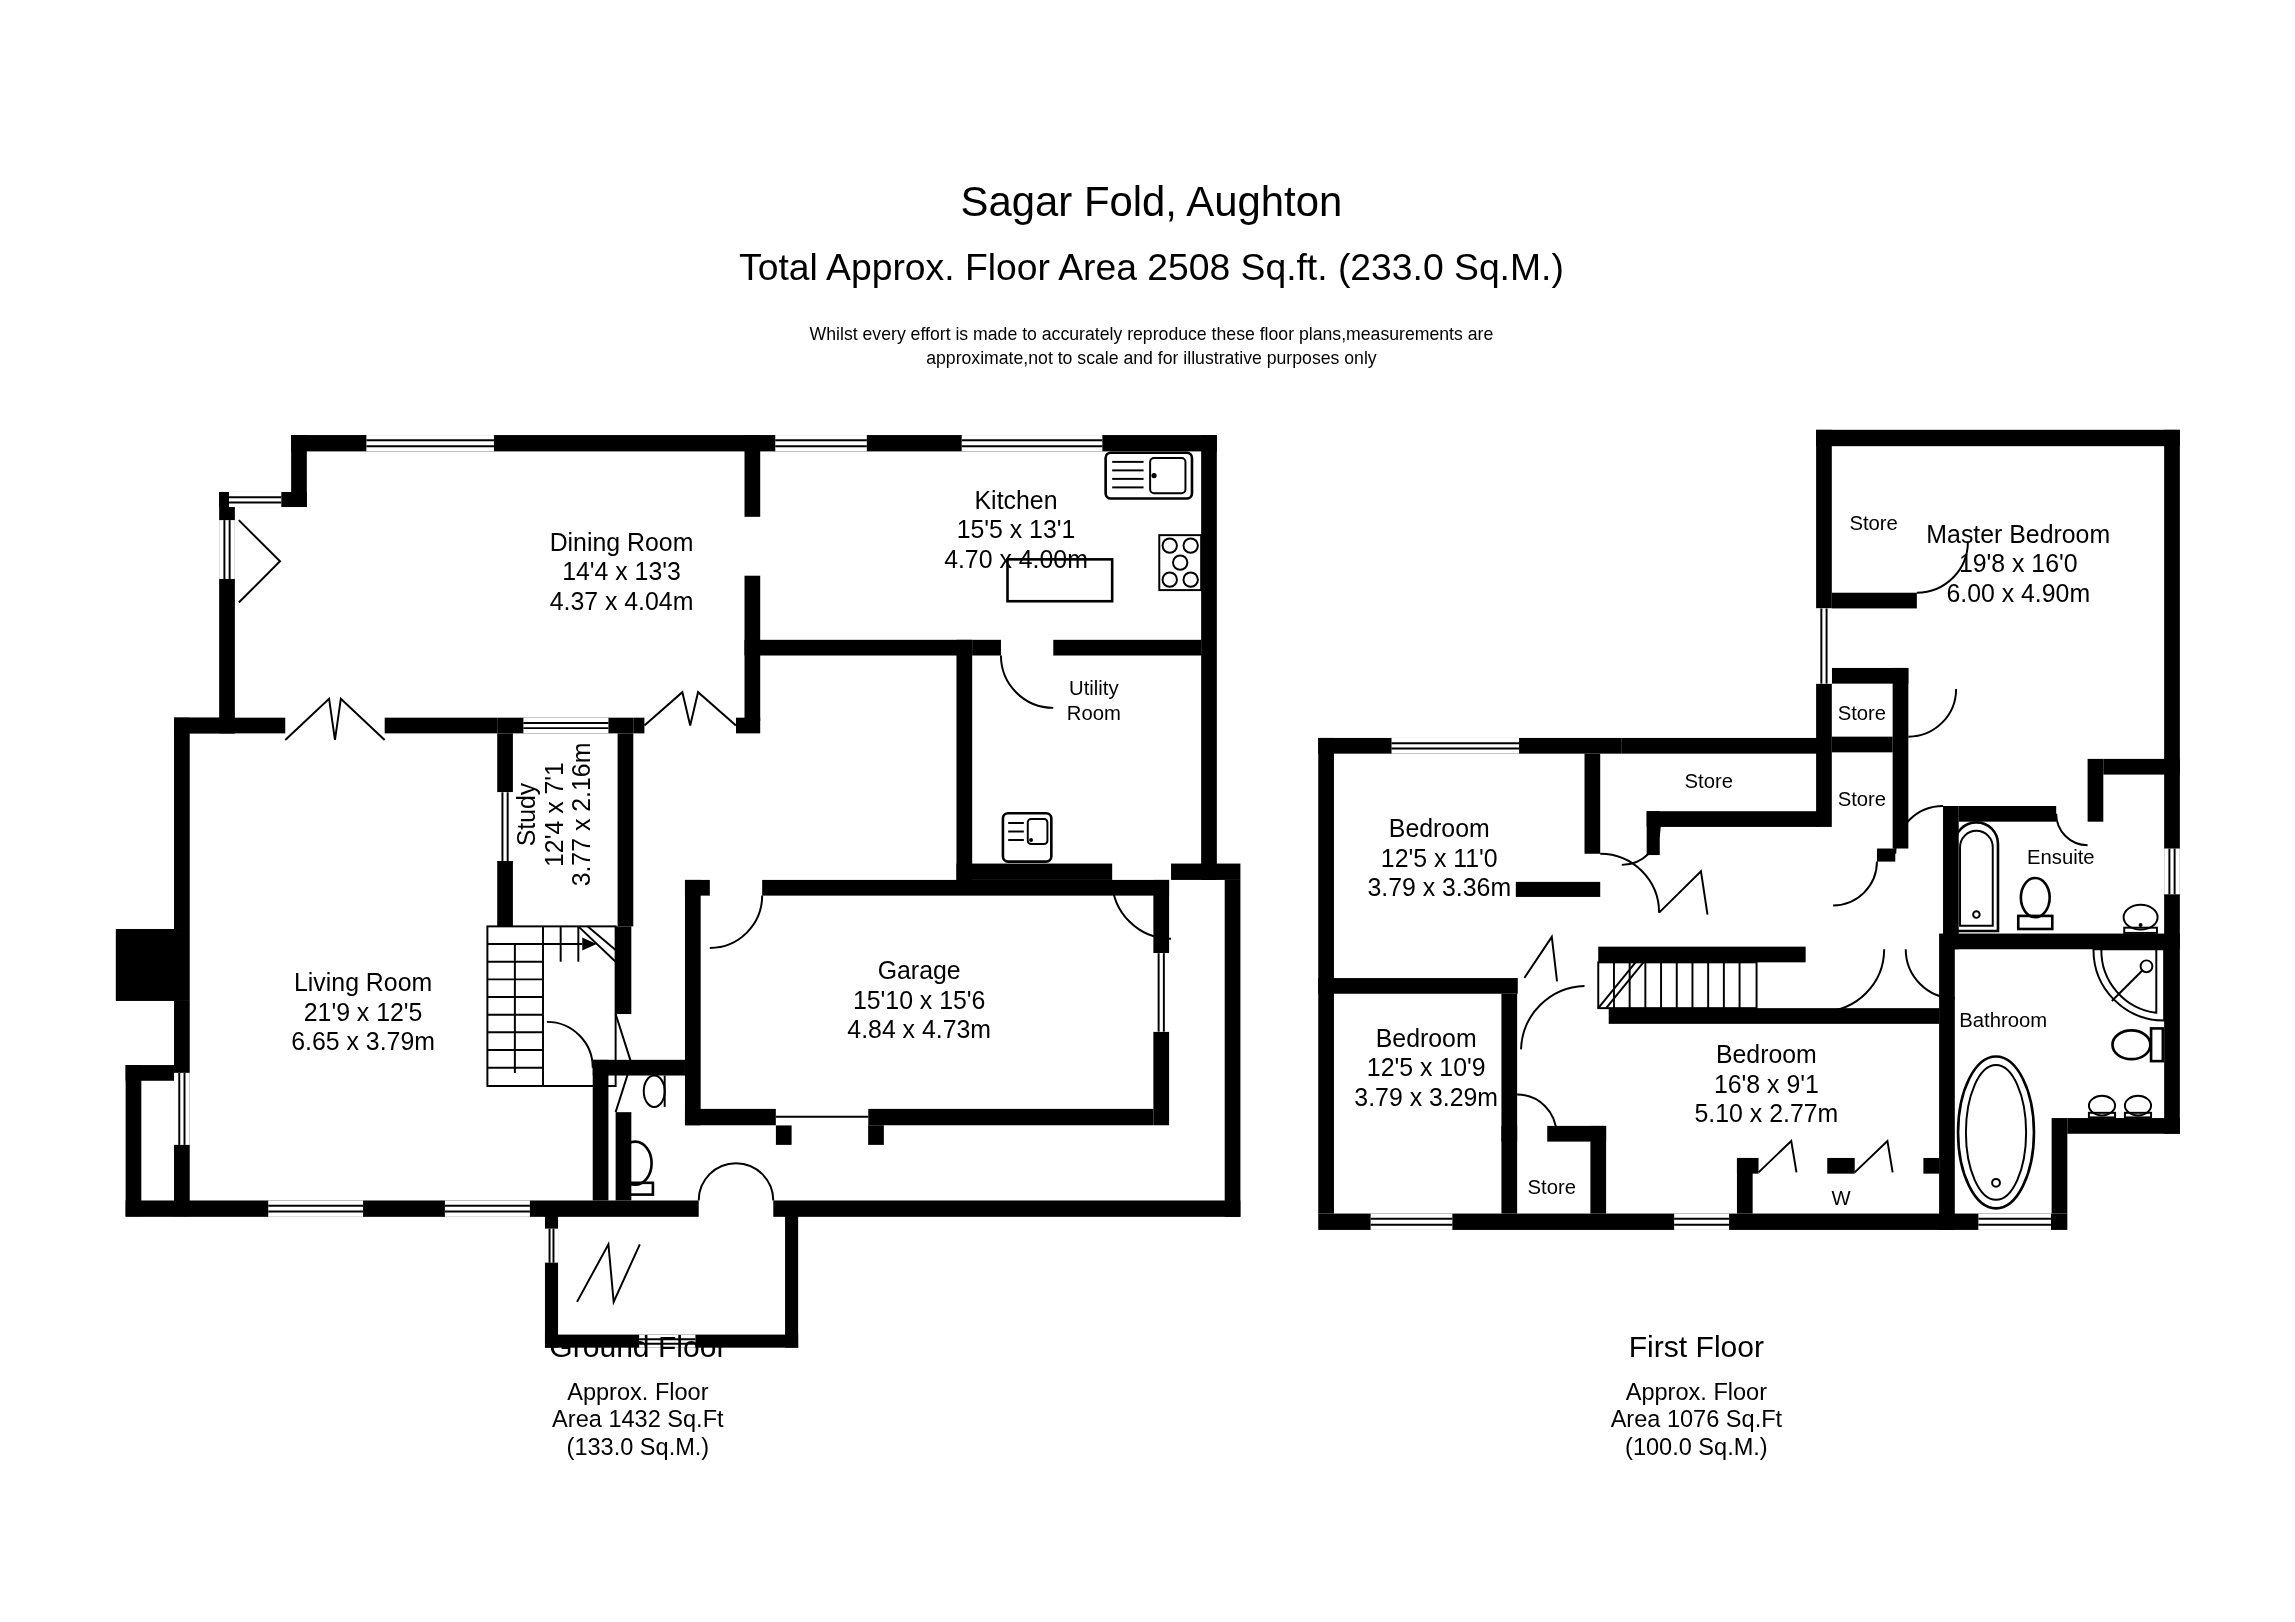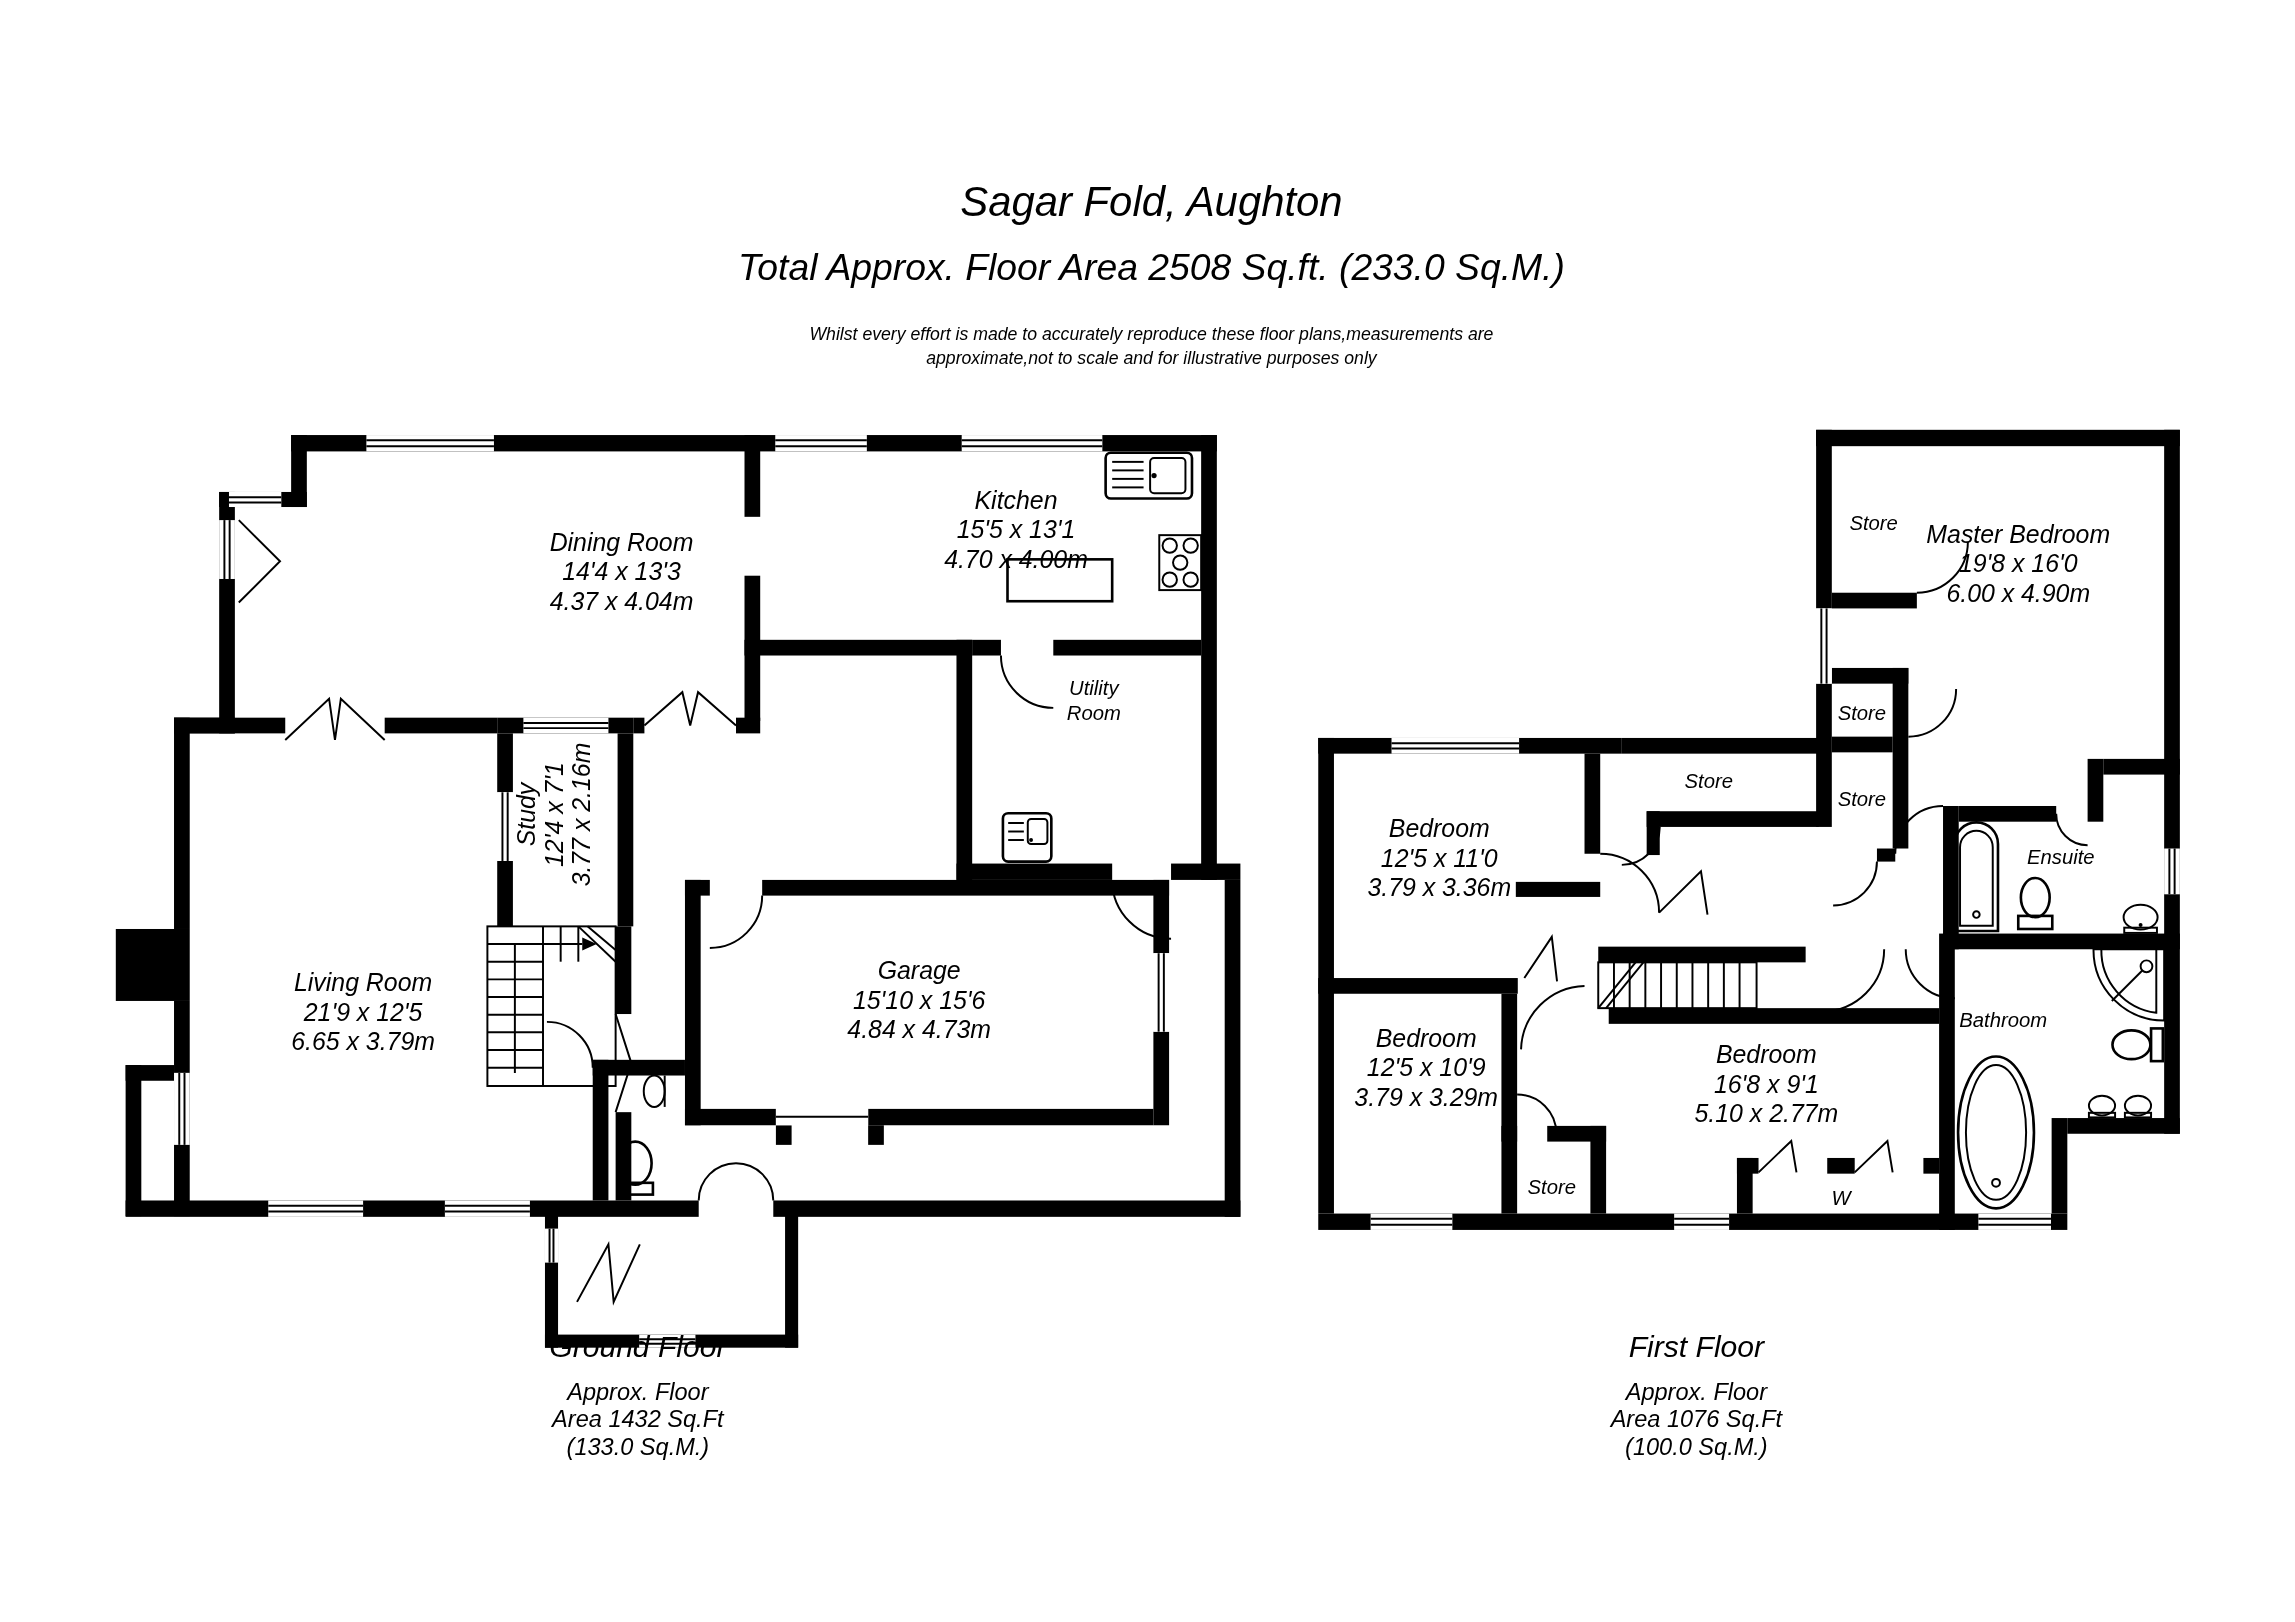--- a/index.html
+++ b/index.html
@@ -1,16 +1,16 @@
 <!DOCTYPE html>
 <html style="font-size:10.5px"><head>
 <meta charset="utf-8">
 <style>
   html,body{margin:0;padding:0;background:#fff;}
-  .page{width:100%;max-width:2295px;margin:0 auto;font-style:italic;}
+  .page{width:100%;max-width:2295px;margin:0 auto;}
   svg{display:block;width:100%;height:auto;background:#fff;}
   text{font-family:"Liberation Sans",sans-serif;fill:#000;}
   .t-title{font-size:64px;}
   .t-sub{font-size:57px;}
   .t-disc{font-size:27px;}
   .t-room{font-size:38px;}
   .t-small{font-size:31px;}
   .t-cap{font-size:46px;}
   .t-area{font-size:36px;}
   .mid{text-anchor:middle;}

